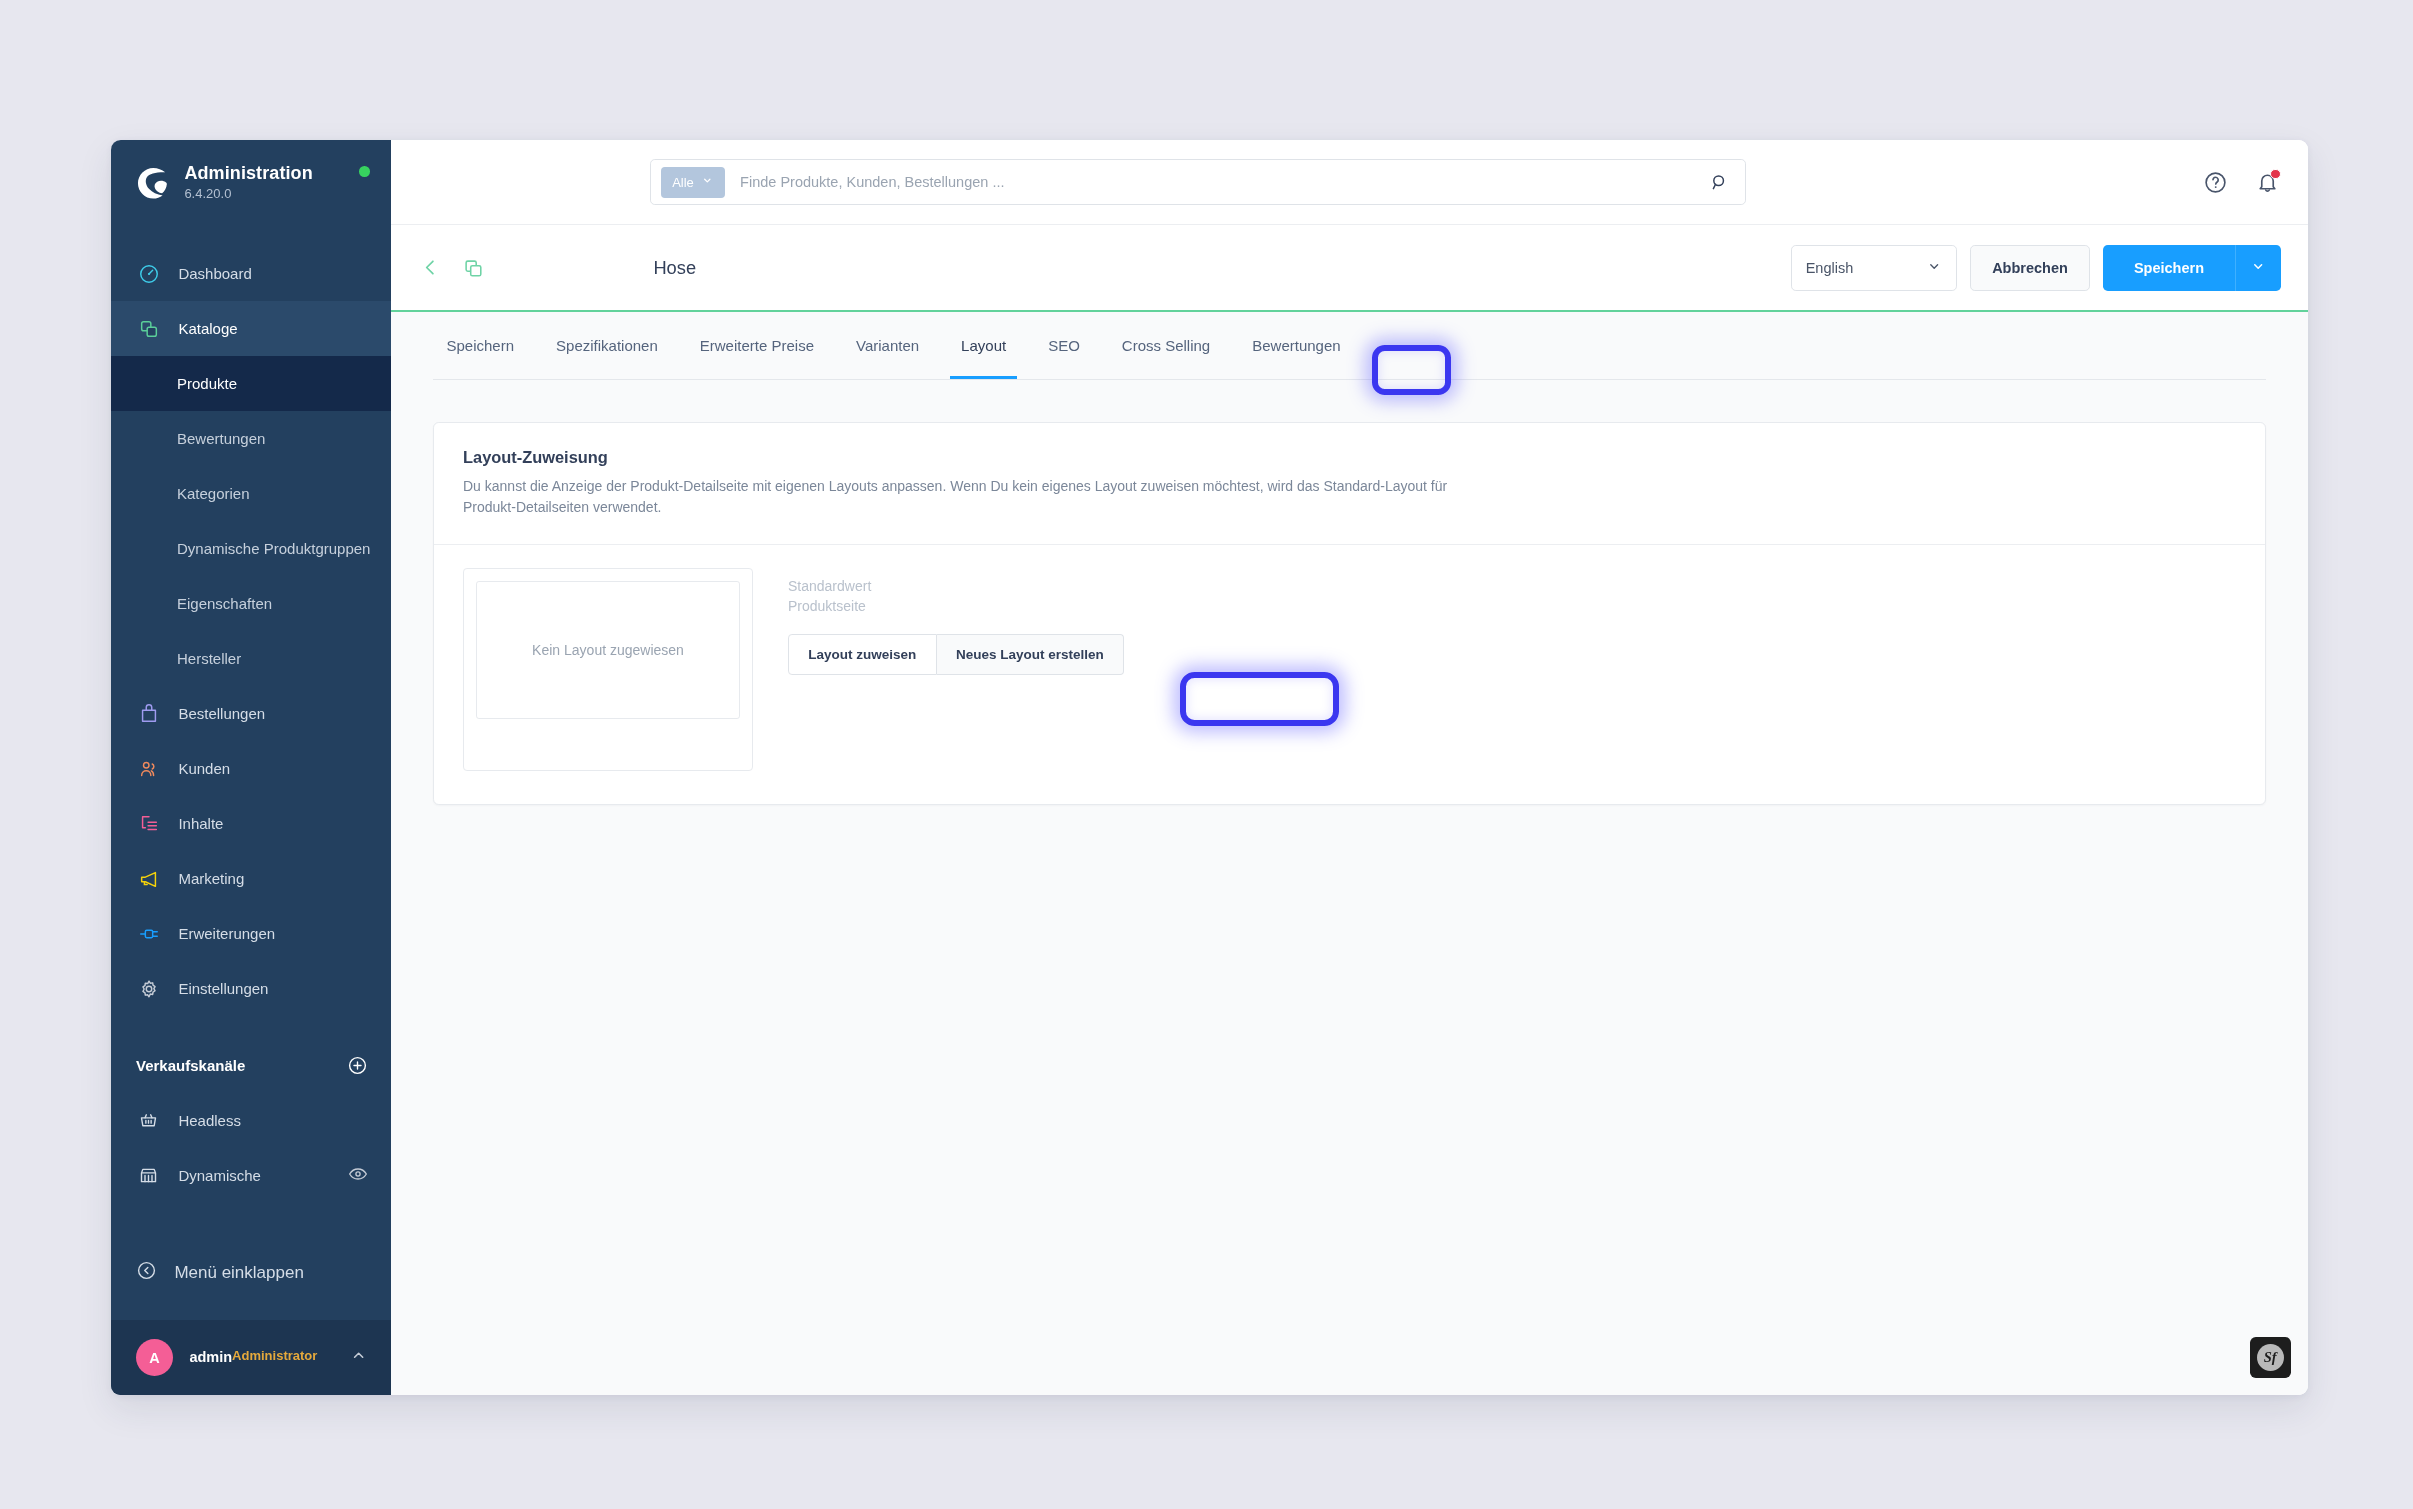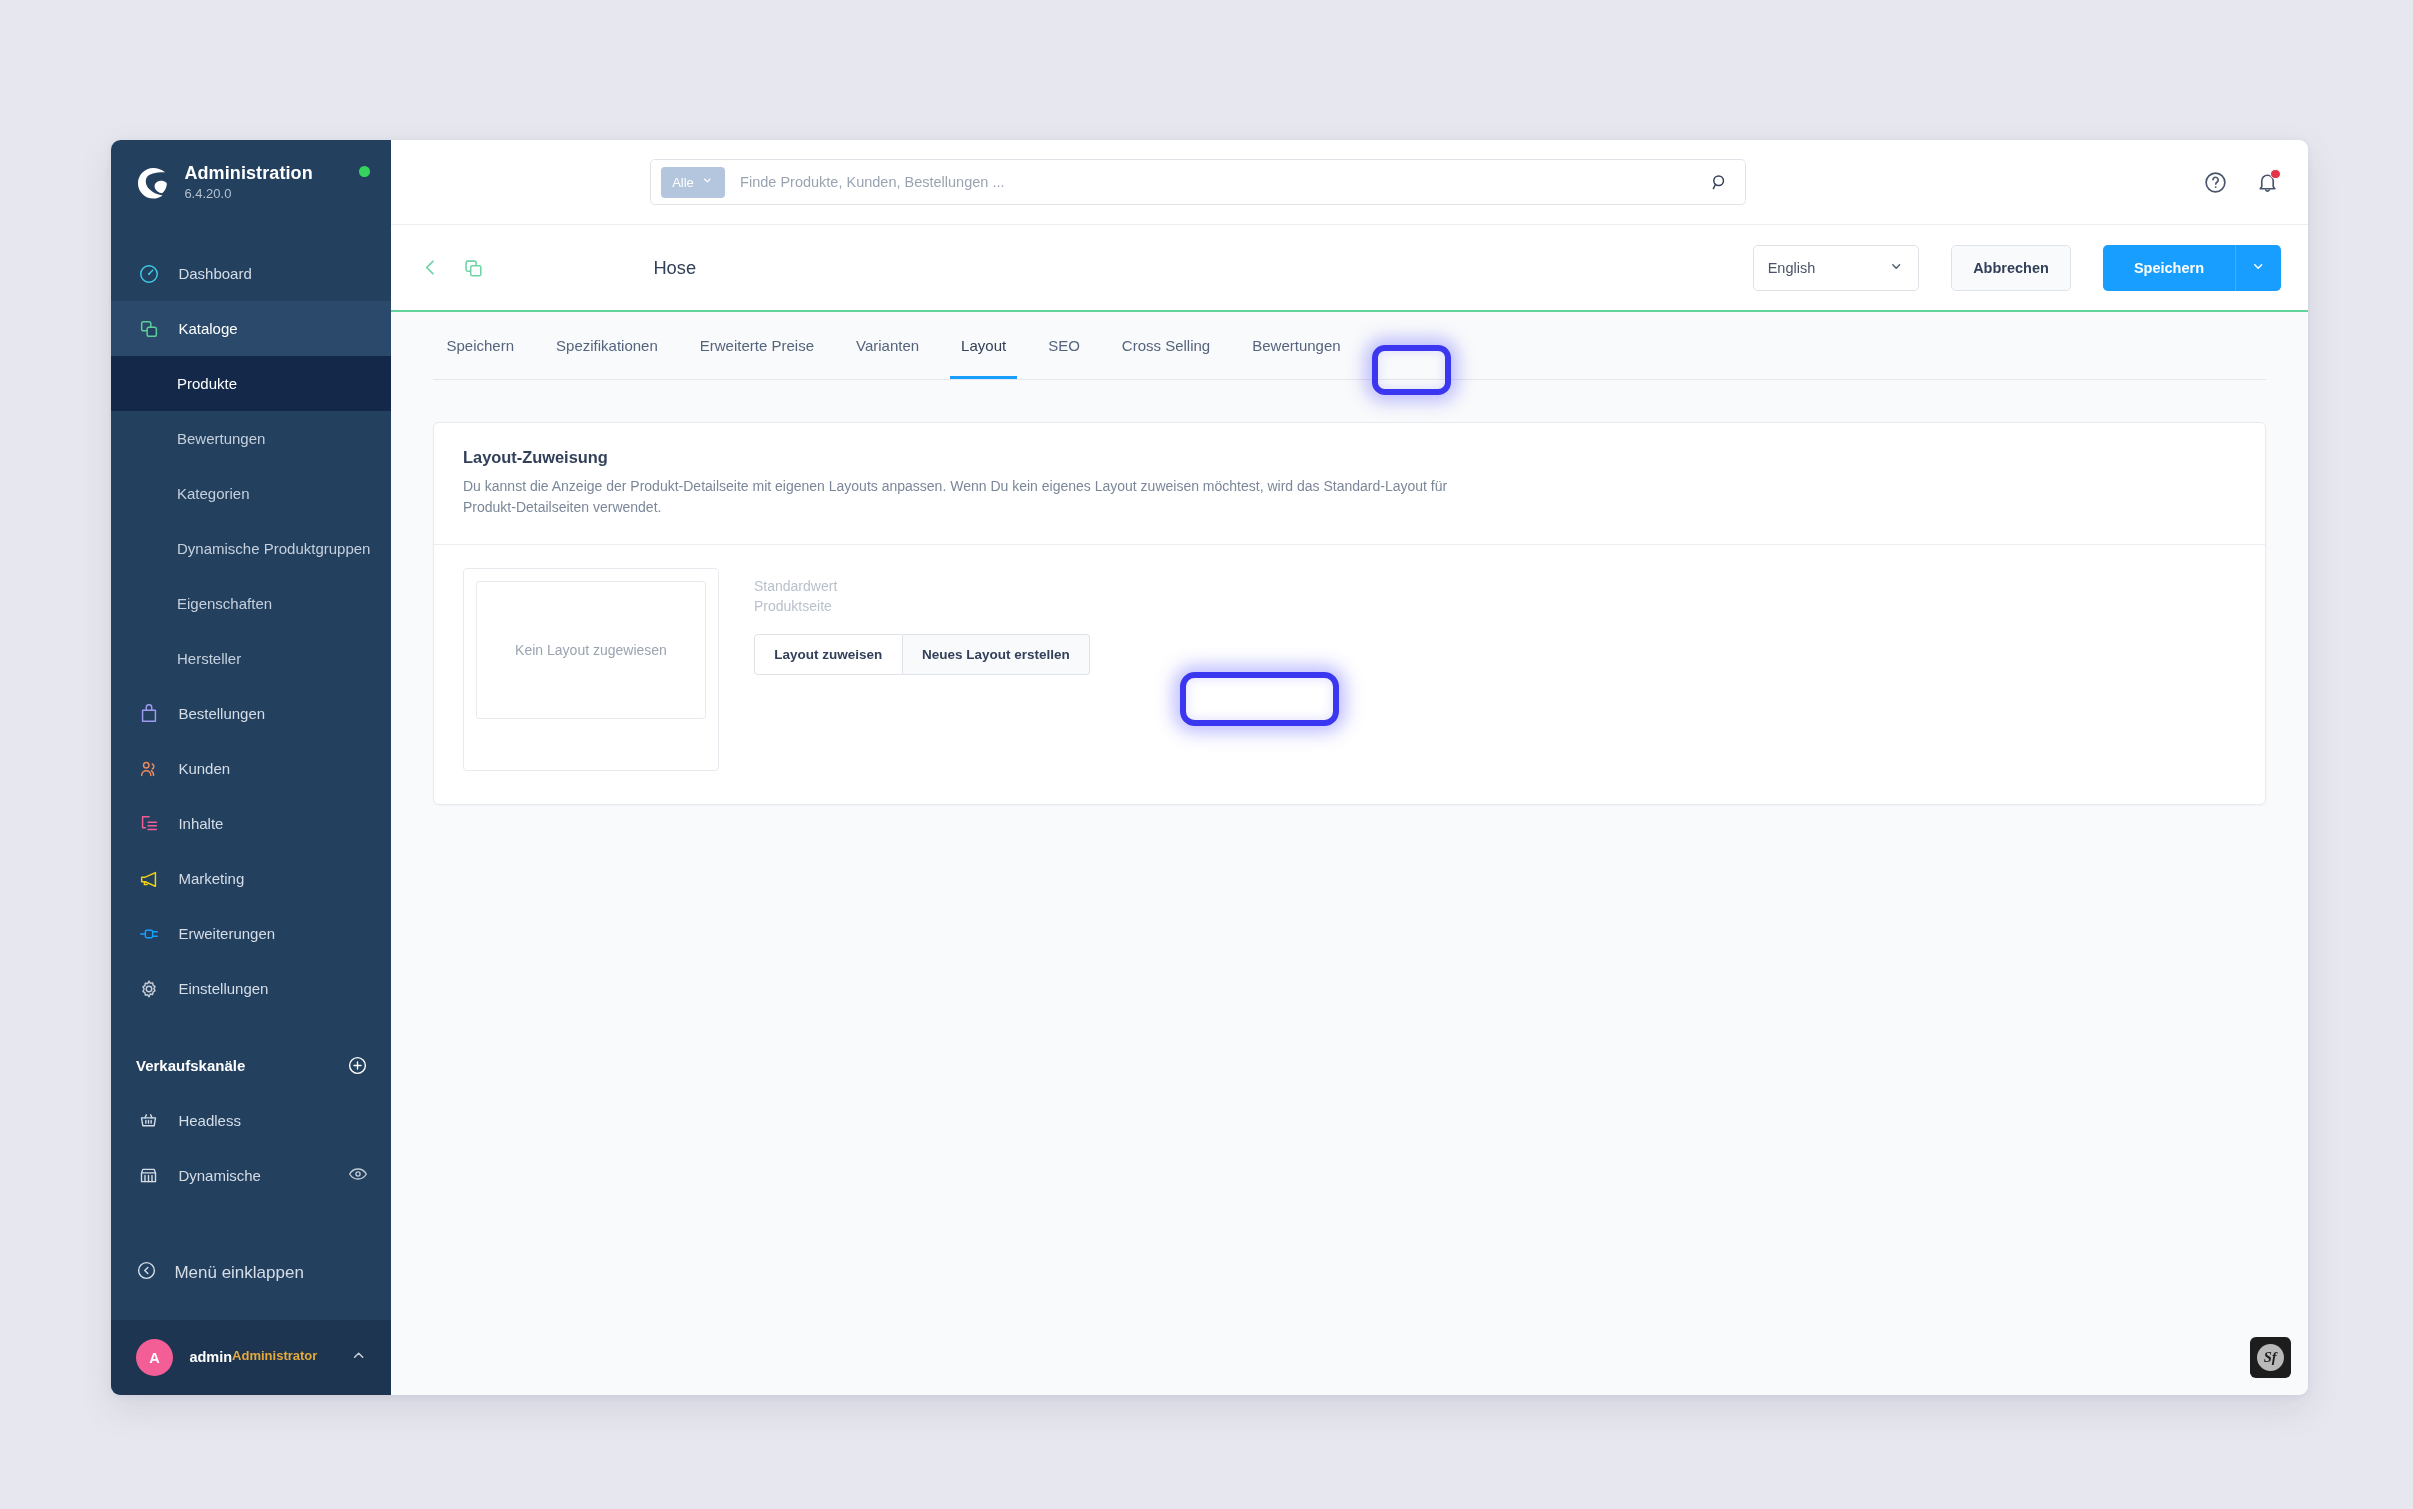--- a/index.html
+++ b/index.html
@@ -166,21 +166,21 @@
   
   .pagehead {
     height: 87px; background: #ffffff;
     display: flex; align-items: center; padding: 0 27px 0 27px;
     border-bottom: 2.9px solid #62d29b;
     flex: 0 0 87px;
   }
   .ph-back { width: 25px; height: 25px; margin-right: 17.4px; cursor: pointer; display:flex;align-items:center;justify-content:center;}
   .ph-dup { width: 25px; height: 25px; cursor: pointer; display:flex;align-items:center;justify-content:center;}
   .ph-title { margin-left: 168px; font-size: 18.3px; color: #33405a; }
-  .ph-actions { margin-left: auto; display: flex; align-items: center; gap: 32px; }
+  .ph-actions { margin-left: auto; display: flex; align-items: center; gap: 13px; }
 
   .lang-select {
     width: 166px; height: 46px;
     border: 1px solid #dfe3e8; border-radius: 4.8px; background: #fff;
     display: flex; align-items: center; padding: 0 13.5px;
     font-size: 14.5px; color: #4a5568; cursor: pointer;
   }
   .lang-select .caret { margin-left: auto; }
 
   .btn-ghost {
@@ -229,21 +229,21 @@
     border-radius: 5.8px;
     box-shadow: 0 1px 1.9px rgba(40,45,80,0.04);
   }
   .card-head { padding: 25px 29px 25px 29px; border-bottom: 1px solid #eceef1; }
   .card-title { font-size: 16.4px; font-weight: bold; color: #33405a; margin-bottom: 8.7px; }
   .card-desc { font-size: 14px; color: #7b8799; line-height: 1.55; max-width: 1033px; }
 
   .card-body { padding: 23px 29px 33px 29px; display: flex; gap: 35px; }
 
   .layout-preview {
-    width: 256px; height: 203px;
+    width: 290px; height: 203px;
     border: 1px solid #e7eaee; border-radius: 3.9px;
     background: #fff; padding: 11.6px;
   }
   .layout-preview-inner {
     width: 100%; height: 138px;
     border: 1px solid #e7eaee; border-radius: 2.9px;
     display: flex; align-items: center; justify-content: center;
     color: #9aa4b1; font-size: 14px;
   }
 

